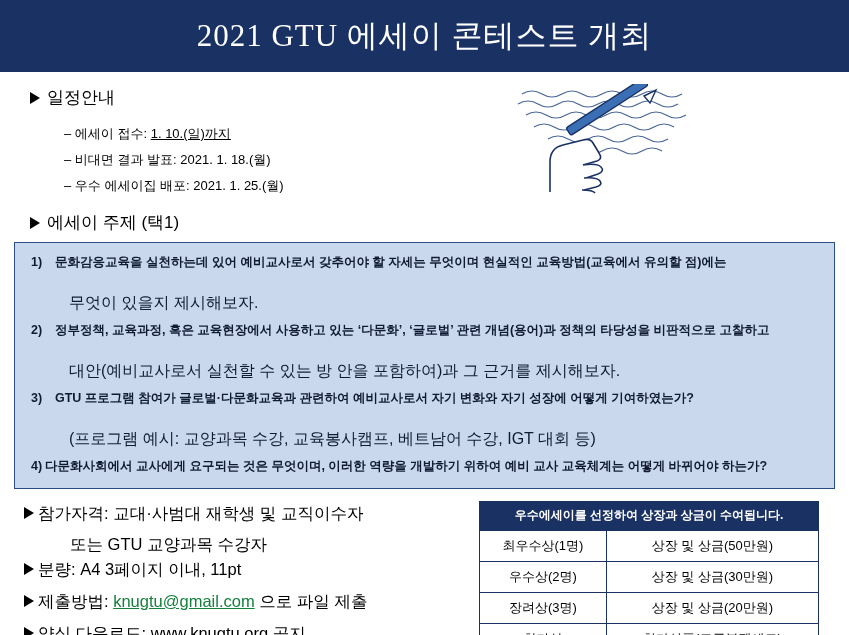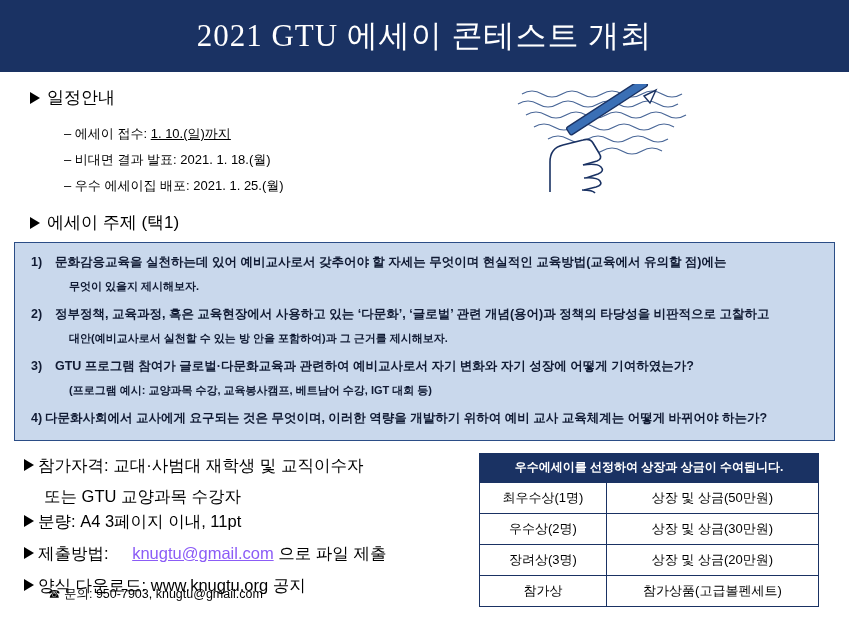--- a/index.html
+++ b/index.html
@@ -93,23 +93,23 @@
     color: #101a33;
     margin-bottom: 9px;
     font-weight: bold;
   }
   .topic-num {
     width: 24px;
     flex: 0 0 24px;
   }
   .topic-txt { flex: 1; }
   .topic-sub {
-    margin: 5px 0 0 14px;
-    font-size: 11px;
-    font-weight: bold;
+    margin: 21px 0 0 14px;
+    font-size: 16px;
+    font-weight: normal;
   }
   .topic.no-indent .topic-num { width: 14px; flex: 0 0 14px; }
 
   
   .lower {
     display: flex;
     padding: 12px 0 0 24px;
   }
   .lower-left {
     width: 455px;
@@ -117,21 +117,21 @@
   .li {
     display: flex;
     align-items: flex-start;
     gap: 4px;
     font-size: 16.5px;
     line-height: 25px;
     margin-bottom: 7px;
   }
   .li .tri { margin-top: 6px; }
   .li-sub {
-    margin-left: 20px;
+    margin-left: 46px;
     font-size: 16.5px;
     line-height: 22px;
   }
   .link-u { text-decoration: underline; }
 
   
   .prize-wrap {
     width: 340px;
   }
   .prize-head {
@@ -263,21 +263,21 @@
       <div class="li-sub">또는 GTU 교양과목 수강자</div>
 
       <div class="li" style="margin-top:2px;">
         <span class="tri"></span>
         <span>분량: A4 3페이지 이내, 11pt</span>
       </div>
 
       <div class="li">
         <span class="tri"></span>
         <span>
-          <span>제출방법: </span><a class="link-u" href="#" style="color:#8b5cf6;margin-left:19px;">knugtu@gmail.com</a><span> 으로 파일 제출</span>
+          <span>제출방법: </span><a class="link-u" href="#" style="color:#15803d;">knugtu@gmail.com</a><span> 으로 파일 제출</span>
         </span>
       </div>
 
       <div class="li">
         <span class="tri"></span>
         <span>양식 다운로드: www.knugtu.org 공지</span>
       </div>
     </div>
 
     <div class="prize-wrap">

